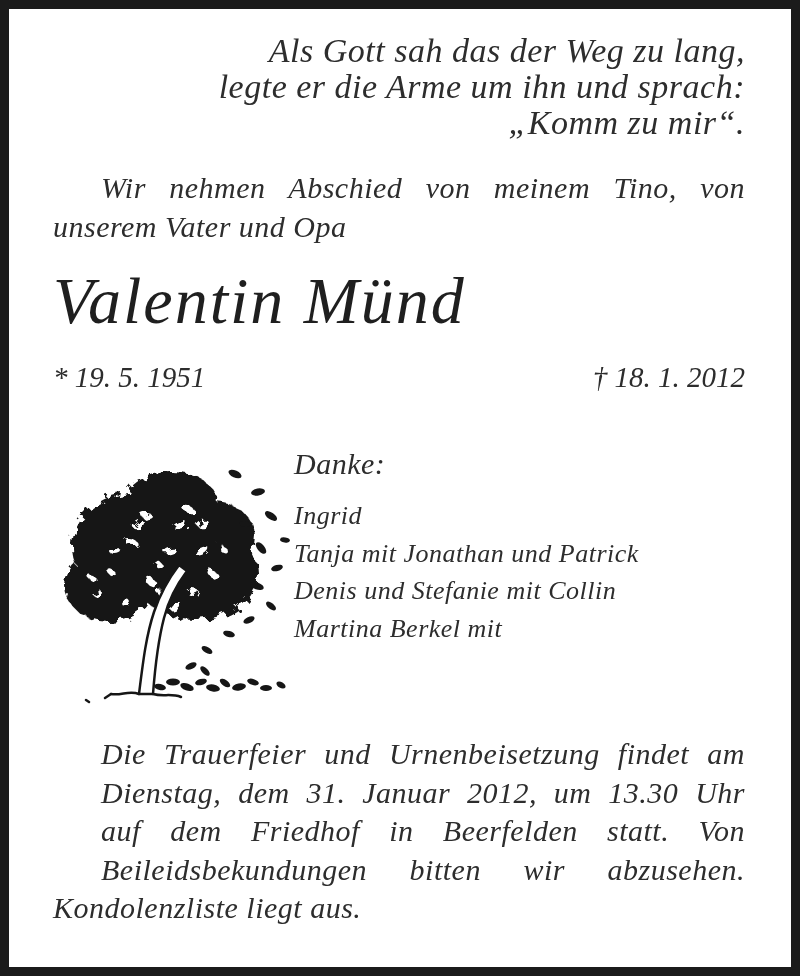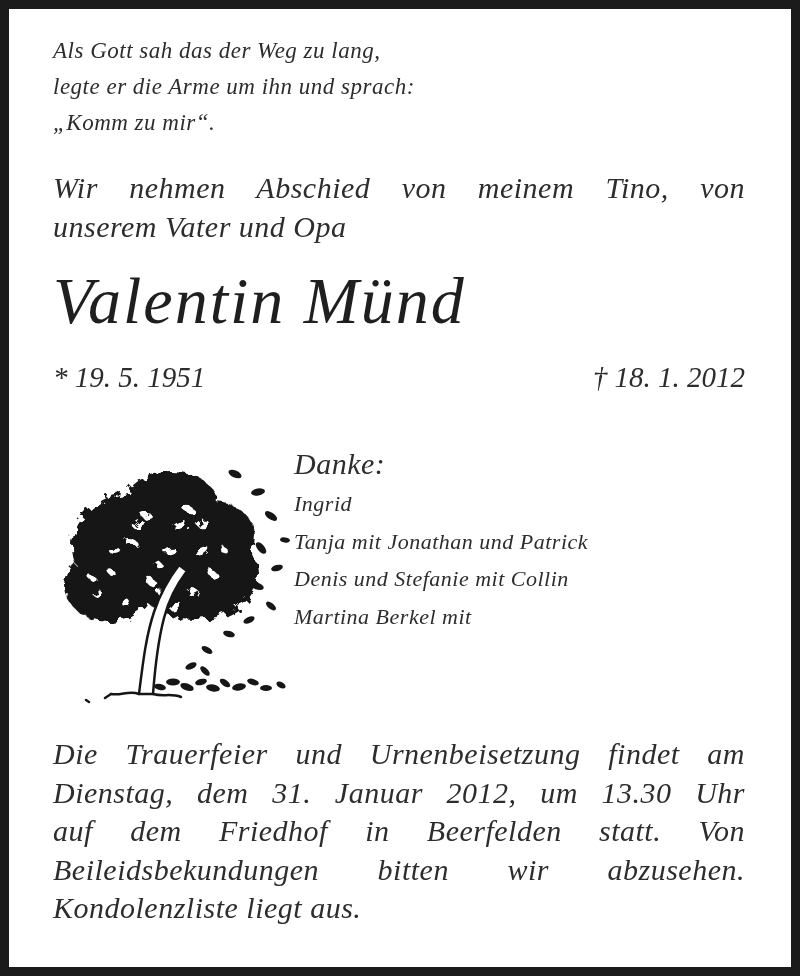--- a/index.html
+++ b/index.html
@@ -20,33 +20,35 @@
     font-style: italic;
     color: #2d2d2d;
   }
   .inner {
     box-sizing: border-box;
     width: 100%;
     height: 100%;
     padding: 24px 46px 0 44px;
   }
   .verse {
-    font-size: 23px;
+    font-size: 34px;
     line-height: 36px;
     letter-spacing: 0.5px;
+    text-align: right;
   }
   .intro {
     margin-top: 27px;
     font-size: 30px;
     line-height: 39px;
     letter-spacing: 0.5px;
   }
   .just {
     text-align: justify;
     text-align-last: justify;
+    margin-left: 48px;
   }
   .deceased-name {
     margin-top: 20px;
     text-align: left;
     font-size: 66px;
     line-height: 70px;
     letter-spacing: 2px;
     color: #1f1f1f;
   }
   .dates {
@@ -74,22 +76,22 @@
   .thanks-text {
     flex: 1;
     padding-top: 0;
   }
   .thanks-heading {
     font-size: 30px;
     line-height: 36px;
     letter-spacing: 0.5px;
   }
   .thanks-names {
-    margin-top: 3px;
-    font-size: 22px;
+    margin-top: 15px;
+    font-size: 26px;
     line-height: 37.5px;
     letter-spacing: 0.5px;
   }
   .funeral {
     margin-top: 34px;
     font-size: 30px;
     line-height: 38.5px;
     letter-spacing: 0.5px;
     font-family: Liberation Serif, serif;
   }

